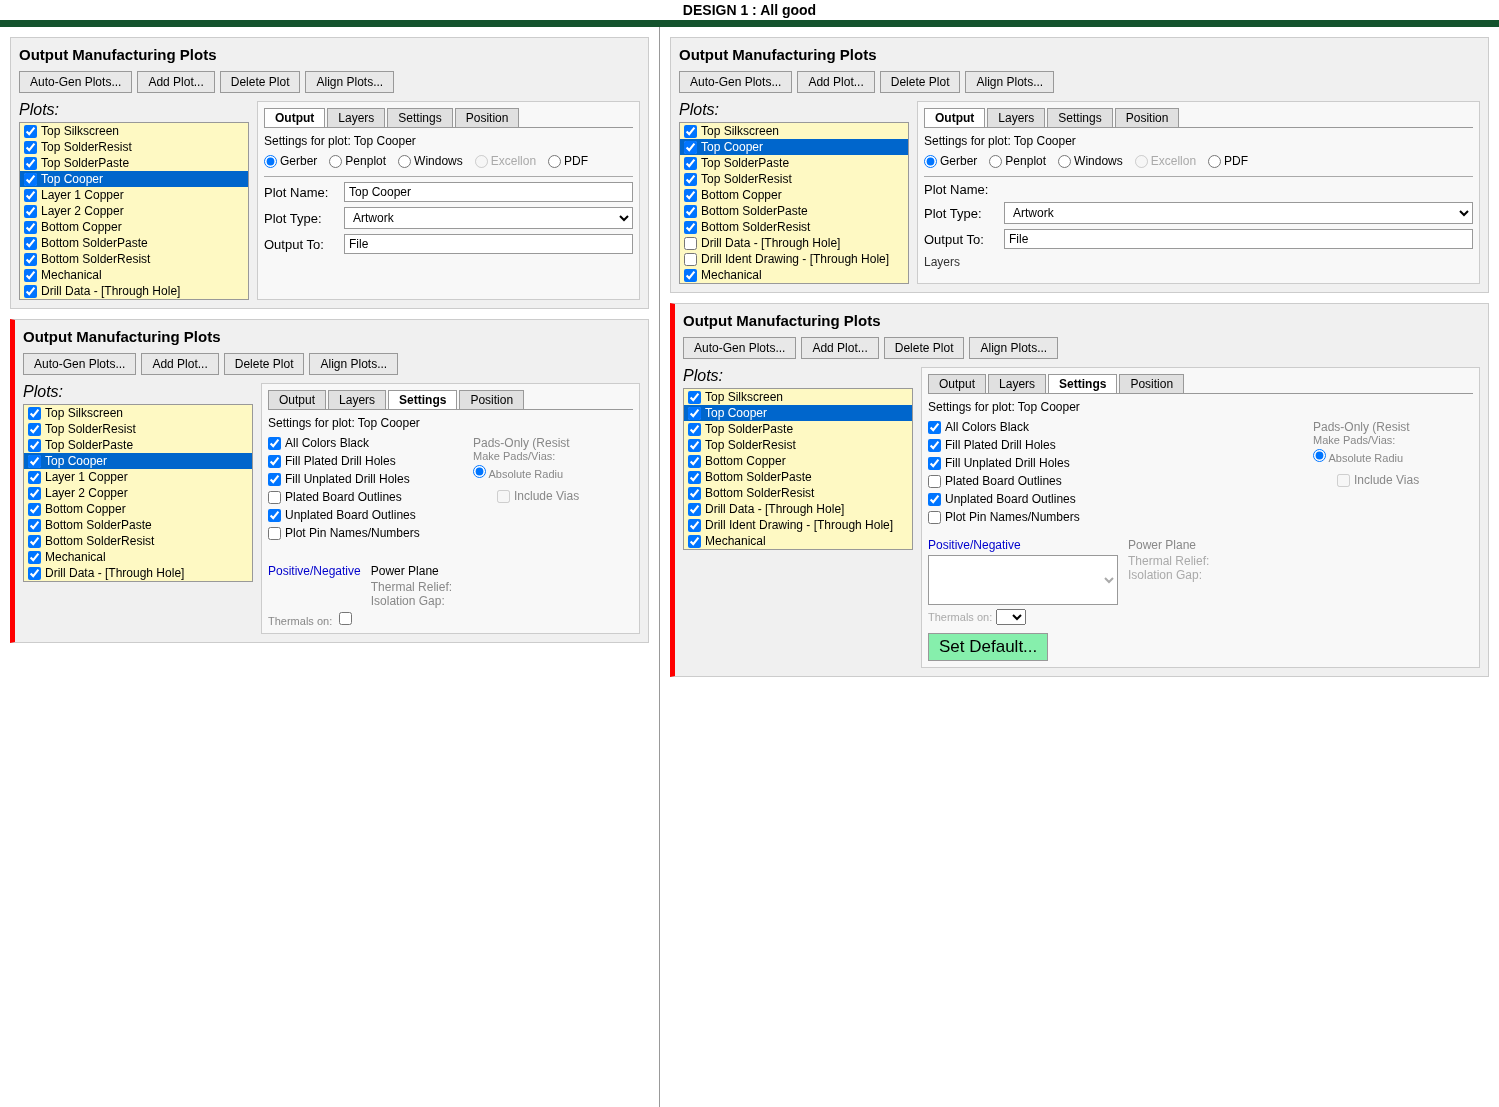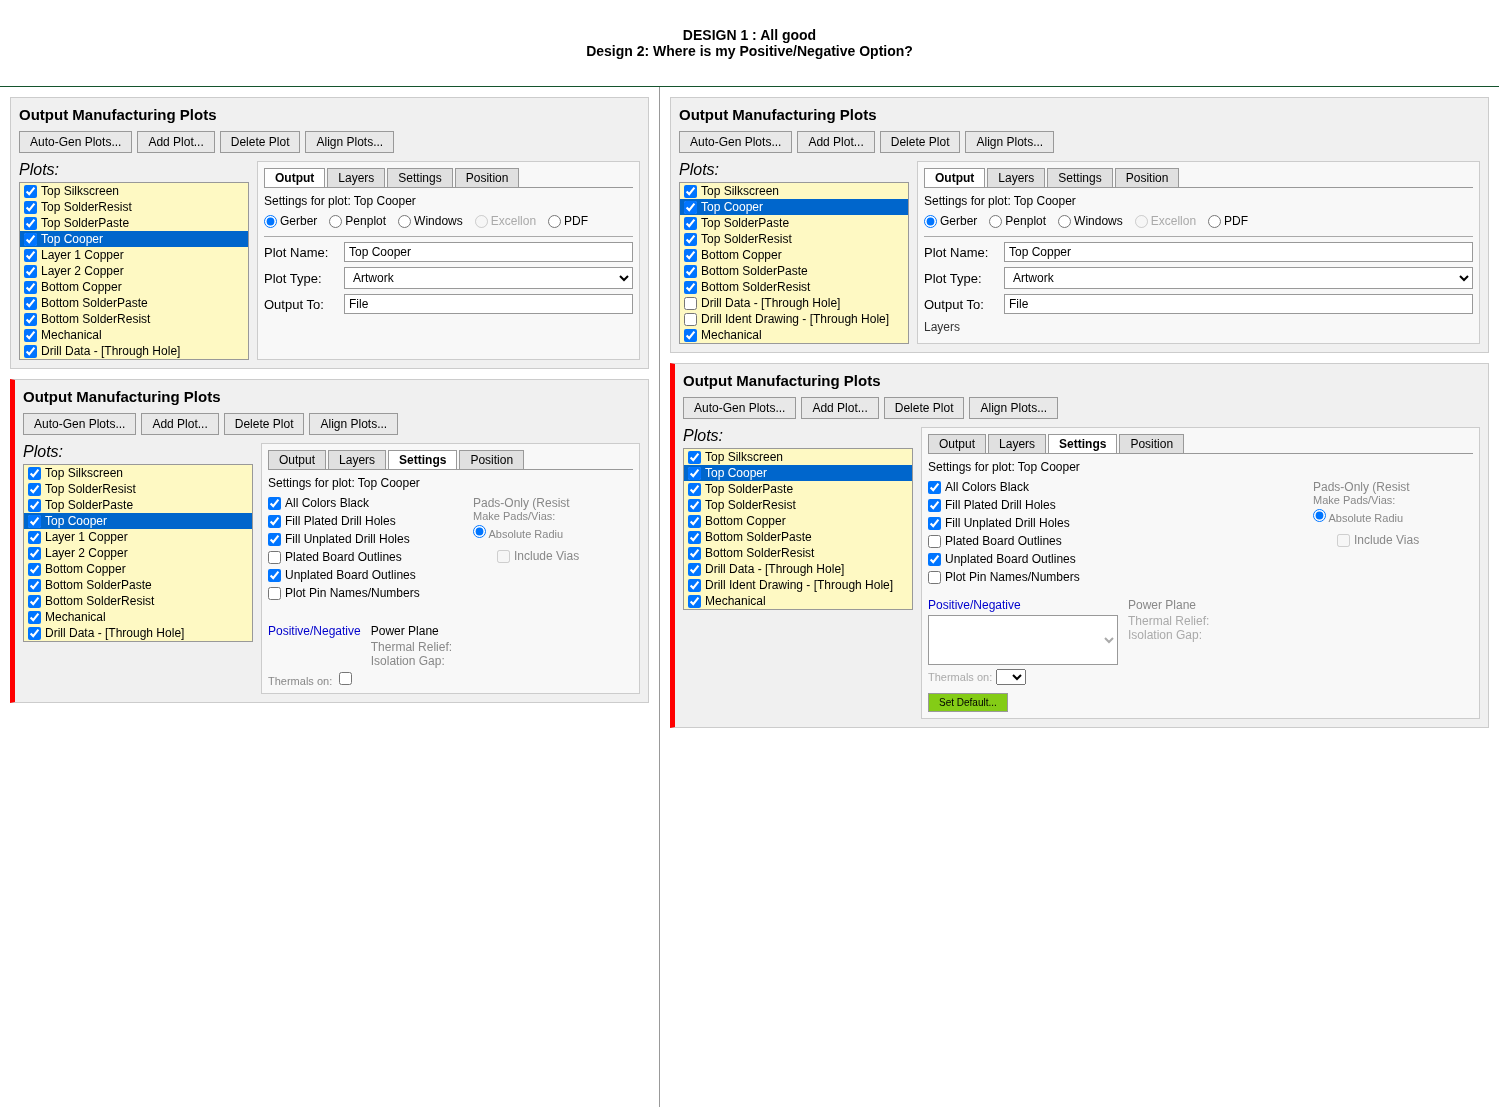--- a/index.html
+++ b/index.html
@@ -8,23 +8,22 @@
       font-size: 12px;
       background: #fff;
       width: 1499px;
       min-height: 1107px;
       display: flex;
       flex-direction: column;
     }
 
     .top-titles {
       display: flex;
-      border-bottom: 1px solid #14532d;
-      padding: 27px 0;
-      flex-direction: column;
+      border-bottom: 7px solid #14532d;
+      padding: 2px 0;
     }
     .top-title-left {
       flex: 1;
       text-align: center;
       font-weight: bold;
       font-size: 14px;
     }
     .top-title-right {
       flex: 1;
       text-align: center;
@@ -251,33 +250,32 @@
       align-items: center;
       gap: 4px;
       font-size: 12px;
       color: #888;
       margin-top: 8px;
       padding-left: 24px;
     }
 
     .set-default-btn {
       border: 1px solid #999;
-      background: #84cc16;
+      background: #86efac;
       padding: 3px 10px;
       cursor: pointer;
-      font-size: 10px;
+      font-size: 17px;
       margin-top: 5px;
     }
   </style>
 </head>
 <body>
 
 <div class="top-titles">
   <div class="top-title-left">DESIGN 1 : All good</div>
-  <div class="top-title-right">Design 2: Where is my Positive/Negative Option?</div>
 </div>
 
 <div class="main-content">
 
   <div class="left-col">
 
     <div class="panel">
       <div class="panel-title">Output Manufacturing Plots</div>
       <div class="toolbar">
         <button class="btn">Auto-Gen Plots...</button>
@@ -562,21 +560,20 @@
           <div class="radio-row">
             <label class="radio-item"><input type="radio" name="p3format" checked="" style=""> Gerber</label>
             <label class="radio-item"><input type="radio" name="p3format" style=""> Penplot</label>
             <label class="radio-item"><input type="radio" name="p3format" style=""> Windows</label>
             <label class="radio-item" style="color:#aaa"><input type="radio" name="p3format" disabled="" style=""> Excellon</label>
             <label class="radio-item"><input type="radio" name="p3format" style=""> PDF</label>
           </div>
           <hr class="divider-line">
           <div class="form-row">
             <span class="form-label">Plot Name:</span>
-            <input class="form-input" type="text" value="Top Copper" style="">
           </div>
           <div class="form-row">
             <span class="form-label">Plot Type:</span>
             <select class="form-select">
               <option>Artwork</option>
             </select>
           </div>
           <div class="form-row">
             <span class="form-label">Output To:</span>
             <input class="form-input" type="text" value="File" style="">

